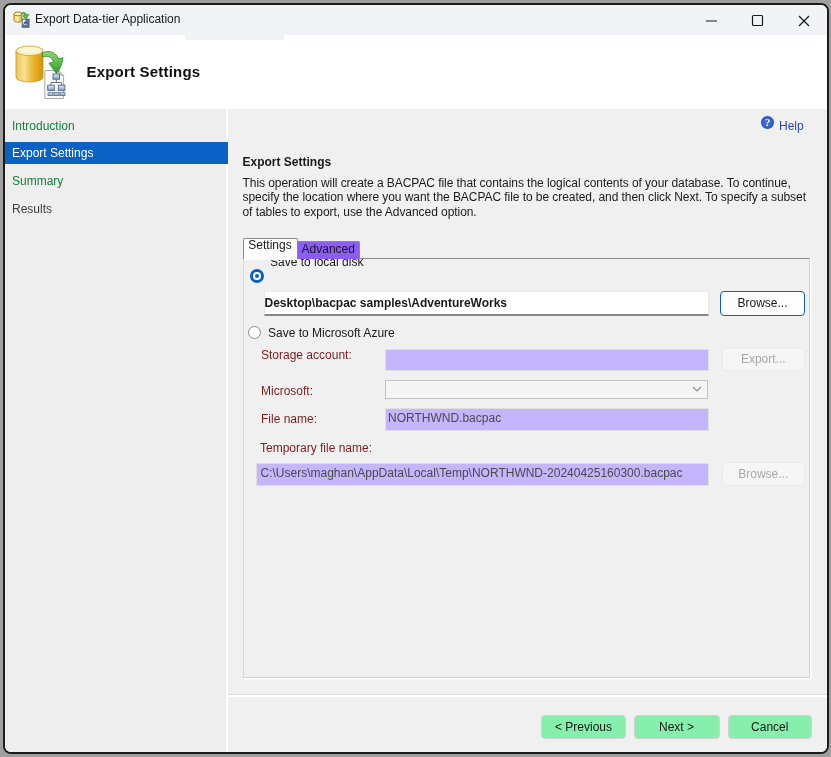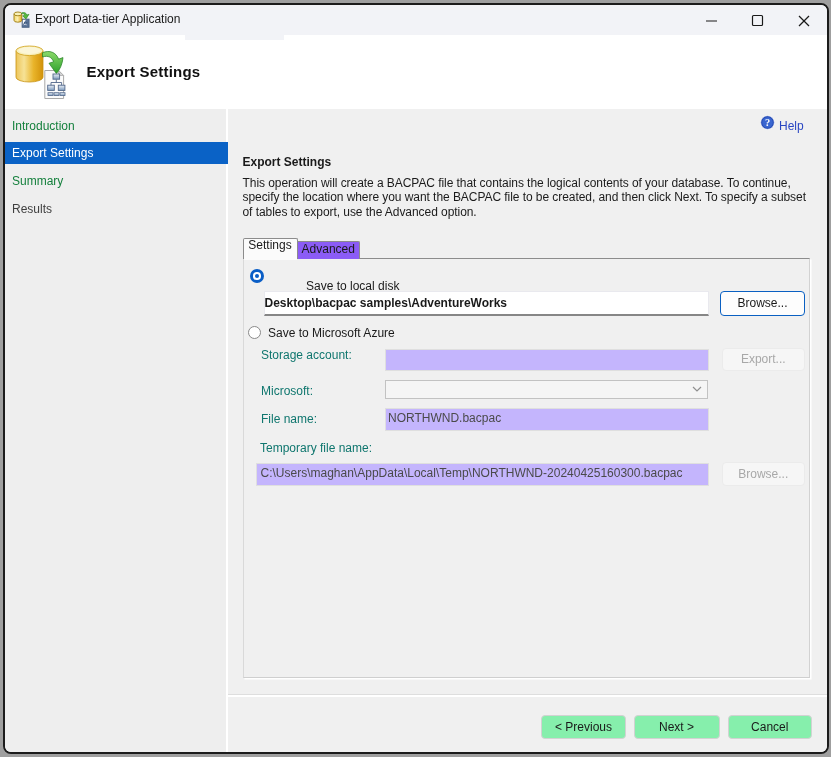--- a/index.html
+++ b/index.html
@@ -29,28 +29,28 @@
 
 #tab1 { left:237.5px; top:232.5px; width:55px; height:21px; background:#fbfbfb; border:1px solid #8c8c8c; border-bottom:none; border-radius:2px 2px 0 0; z-index:3; text-align:center; line-height:13px; }
 #tab2 { left:292.5px; top:235.5px; width:62.5px; height:18px; background:#8b5cf6; border:1px solid #8c8c8c; border-left:none; border-bottom:none; border-radius:0 2px 0 0; z-index:2; text-align:center; line-height:15px; }
 #tabpanel { left:237.5px; top:253px; width:567.5px; height:419.5px; border:1px solid #8c8c8c; border-color:#8c8c8c #d2d2d2 #cfcfcf #d9d9d9; background:#f0f0f0; box-shadow:1.5px 1.5px 0 #ffffff; }
 #tab1b { left:238.5px; top:252.5px; width:53px; height:2px; background:#fbfbfb; z-index:4; }
 
 .radio-on { left:245px; top:264px; width:14px; height:14px; border-radius:50%; background:#0a5ec6; }
 .radio-on i { position:absolute; left:3.2px; top:3.2px; width:7.6px; height:7.6px; background:#fff; border-radius:50%; }
 .radio-on b { position:absolute; left:4.6px; top:4.6px; width:4.8px; height:4.8px; background:#0a5ec6; border-radius:50%; }
 .radio-off { left:242.5px; top:320.5px; width:13.5px; height:13.5px; border-radius:50%; background:#fff; border:1.5px solid #8a8a8a; }
-#rad1-lab { left:265px; top:274px;margin-left:36px; }
+#rad1-lab { left:265px; top:250px; }
 #rad2-lab { left:263px; top:320.5px; }
 
 .tbox { background:#ffffff; border:1px solid #e9e9ee; border-bottom:2.5px solid #868686; }
 #in1 { left:258.5px; top:285.5px; width:445px; height:25.5px; font-size:12px; text-align:left; padding:4.5px 4px 0 0; white-space:nowrap; overflow:hidden;font-weight:bold; }
 .btn-blue { background:#fdfdfd; border:1.5px solid #0a60c2; border-radius:4px; text-align:center; color:#1a1a1a; }
 #browse1 { left:715px; top:286px; width:85px; height:24.5px; line-height:22px; }
-.dlabel { color:#0f766e; font-size:12px; }
+.dlabel { color:#7f1d1d; font-size:12px; }
 .dfield { background:#c4b5fd; border:1px solid #dfdfdf; }
 .dbtn { background:#f6f6f6; border:1px solid #ebebeb; border-radius:4px; color:#a8a8a8; text-align:center; }
 #lab-storage { left:256px; top:343px; }
 #in-storage { left:379.5px; top:343.5px; width:324px; height:22px; }
 #btn-connect { left:717px; top:343px; width:82.5px; height:22.5px; line-height:21px; }
 #lab-container { left:256px; top:378.5px; }
 #in-container { left:379.5px; top:374.5px; width:323px; height:19px; background:#f5f5f5; border:1px solid #c2c2c2; }
 #lab-file { left:256px; top:406.5px; }
 #in-file { left:379.5px; top:402.5px; width:324px; height:23px; color:#4a4a4a; padding:2px 0 0 2.5px; font-size:12px; }
 #lab-temp { left:255px; top:435.5px; }

